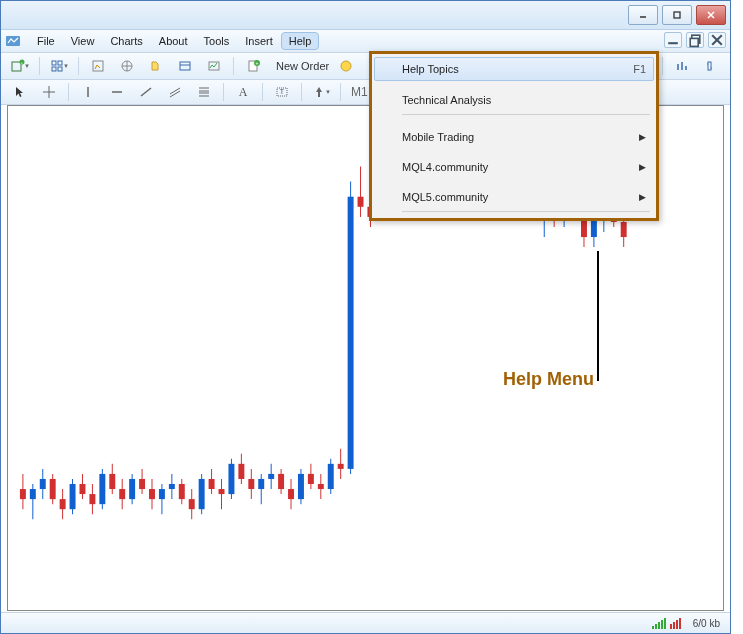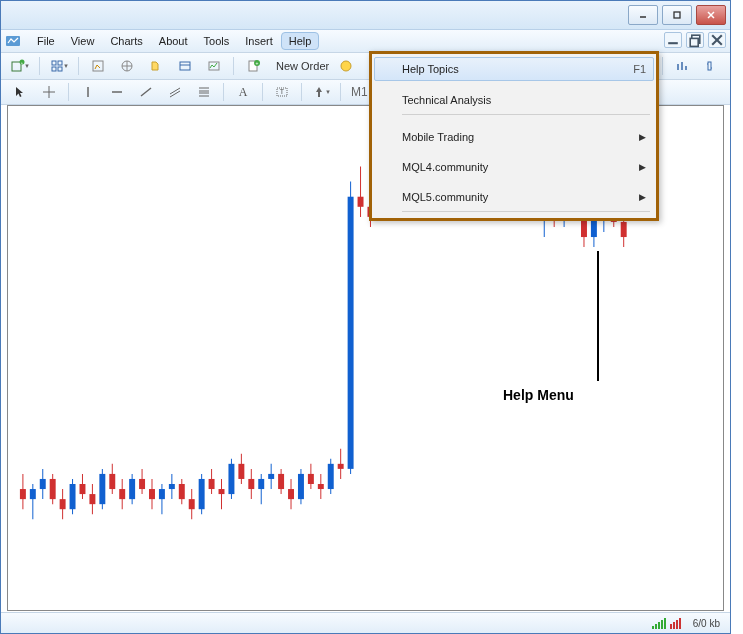--- a/index.html
+++ b/index.html
@@ -27,21 +27,21 @@
 .conn-bars span:nth-child(1){height:3px}.conn-bars span:nth-child(2){height:5px}.conn-bars span:nth-child(3){height:7px}.conn-bars span:nth-child(4){height:9px}.conn-bars span:nth-child(5){height:11px}
 .conn-bars span.red{background:#c33}
 .dropdown{position:absolute;left:368px;top:50px;width:280px;background:#f2f2f2;border:3px solid #a16207;box-shadow:2px 2px 6px rgba(0,0,0,.25);z-index:100;padding:3px 2px}
 .dd-item{height:22px;display:flex;align-items:center;padding:8px 8px 0 28px;position:relative;color:#222}
 .dd-item.hl{background:linear-gradient(to bottom,#e8f1fb,#d4e6f9);border:1px solid #a7c7e8;border-radius:2px;padding:0 7px 0 27px}
 .dd-item .kb{margin-left:auto;color:#555}
 .dd-item .arr{margin-left:auto;font-size:9px;color:#333}
 .dd-sep{height:1px;background:#d0d0d0;margin:3px 4px 3px 28px}
 .dd-icon{position:absolute;left:6px;width:16px;height:16px;display:flex;align-items:center;justify-content:center}
 .annotation-line{position:absolute;left:596px;top:250px;width:2px;height:130px;background:#000;z-index:50}
-.annotation-text{position:absolute;left:502px;top:386px;font-size:14px;font-weight:bold;color:#000000;z-index:50}
+.annotation-text{position:absolute;left:502px;top:368px;font-size:18px;font-weight:bold;color:#a16207;z-index:50}
 .tf-label{font-size:12px;color:#666;padding:0 4px}
 .right-tools{position:absolute;right:6px;top:52px;height:26px;display:flex;align-items:center;gap:3px}
 </style>
 </head>
 <body>
 
 <div class="window">
 
   <div class="titlebar">
     <div class="ttl-btn">

